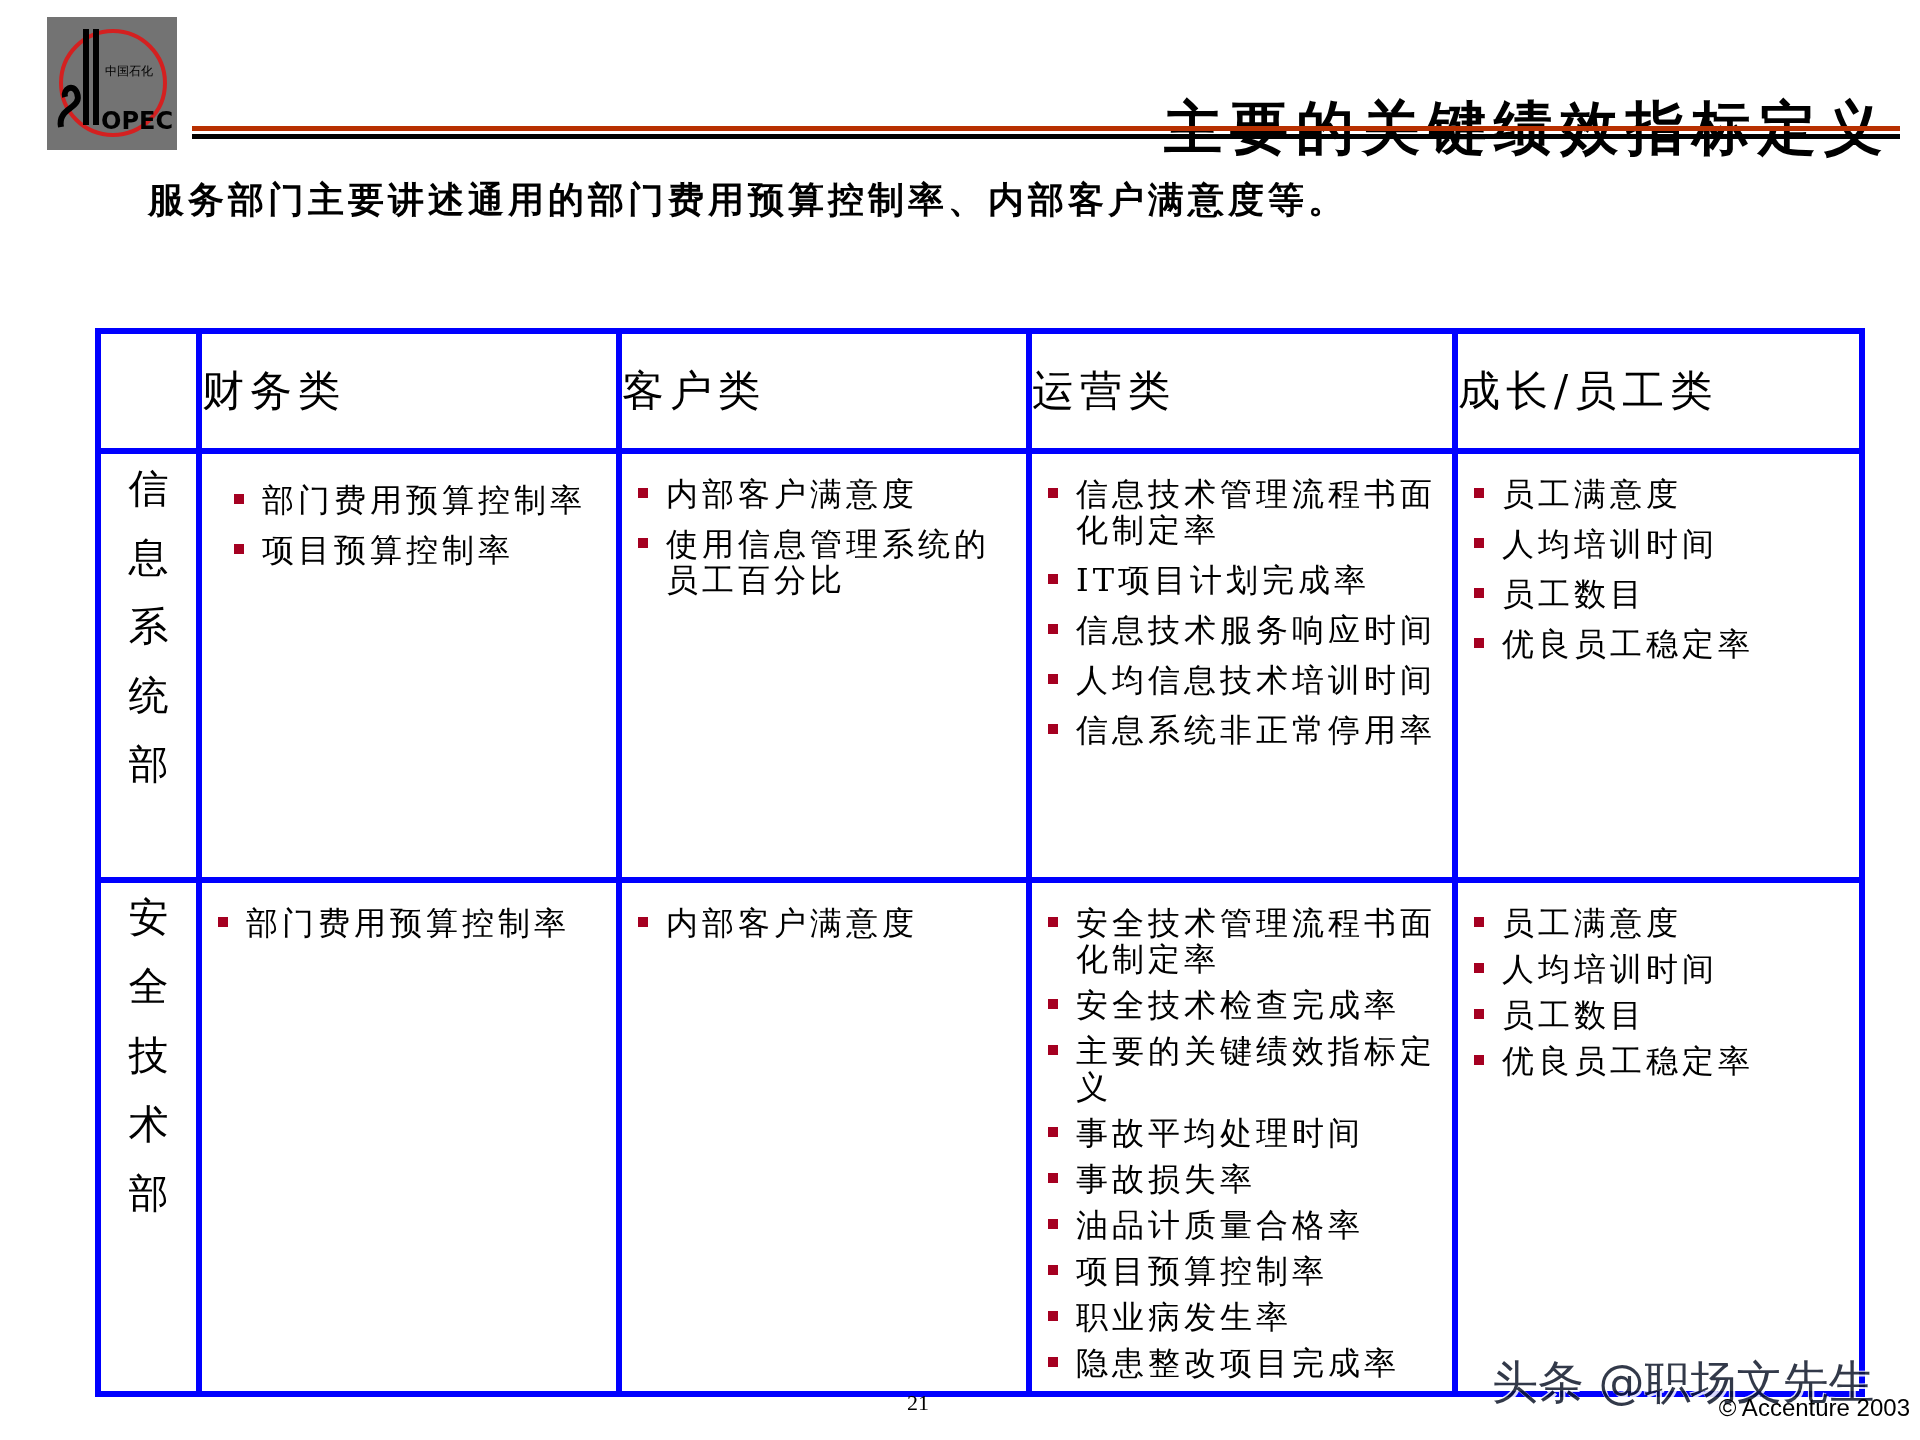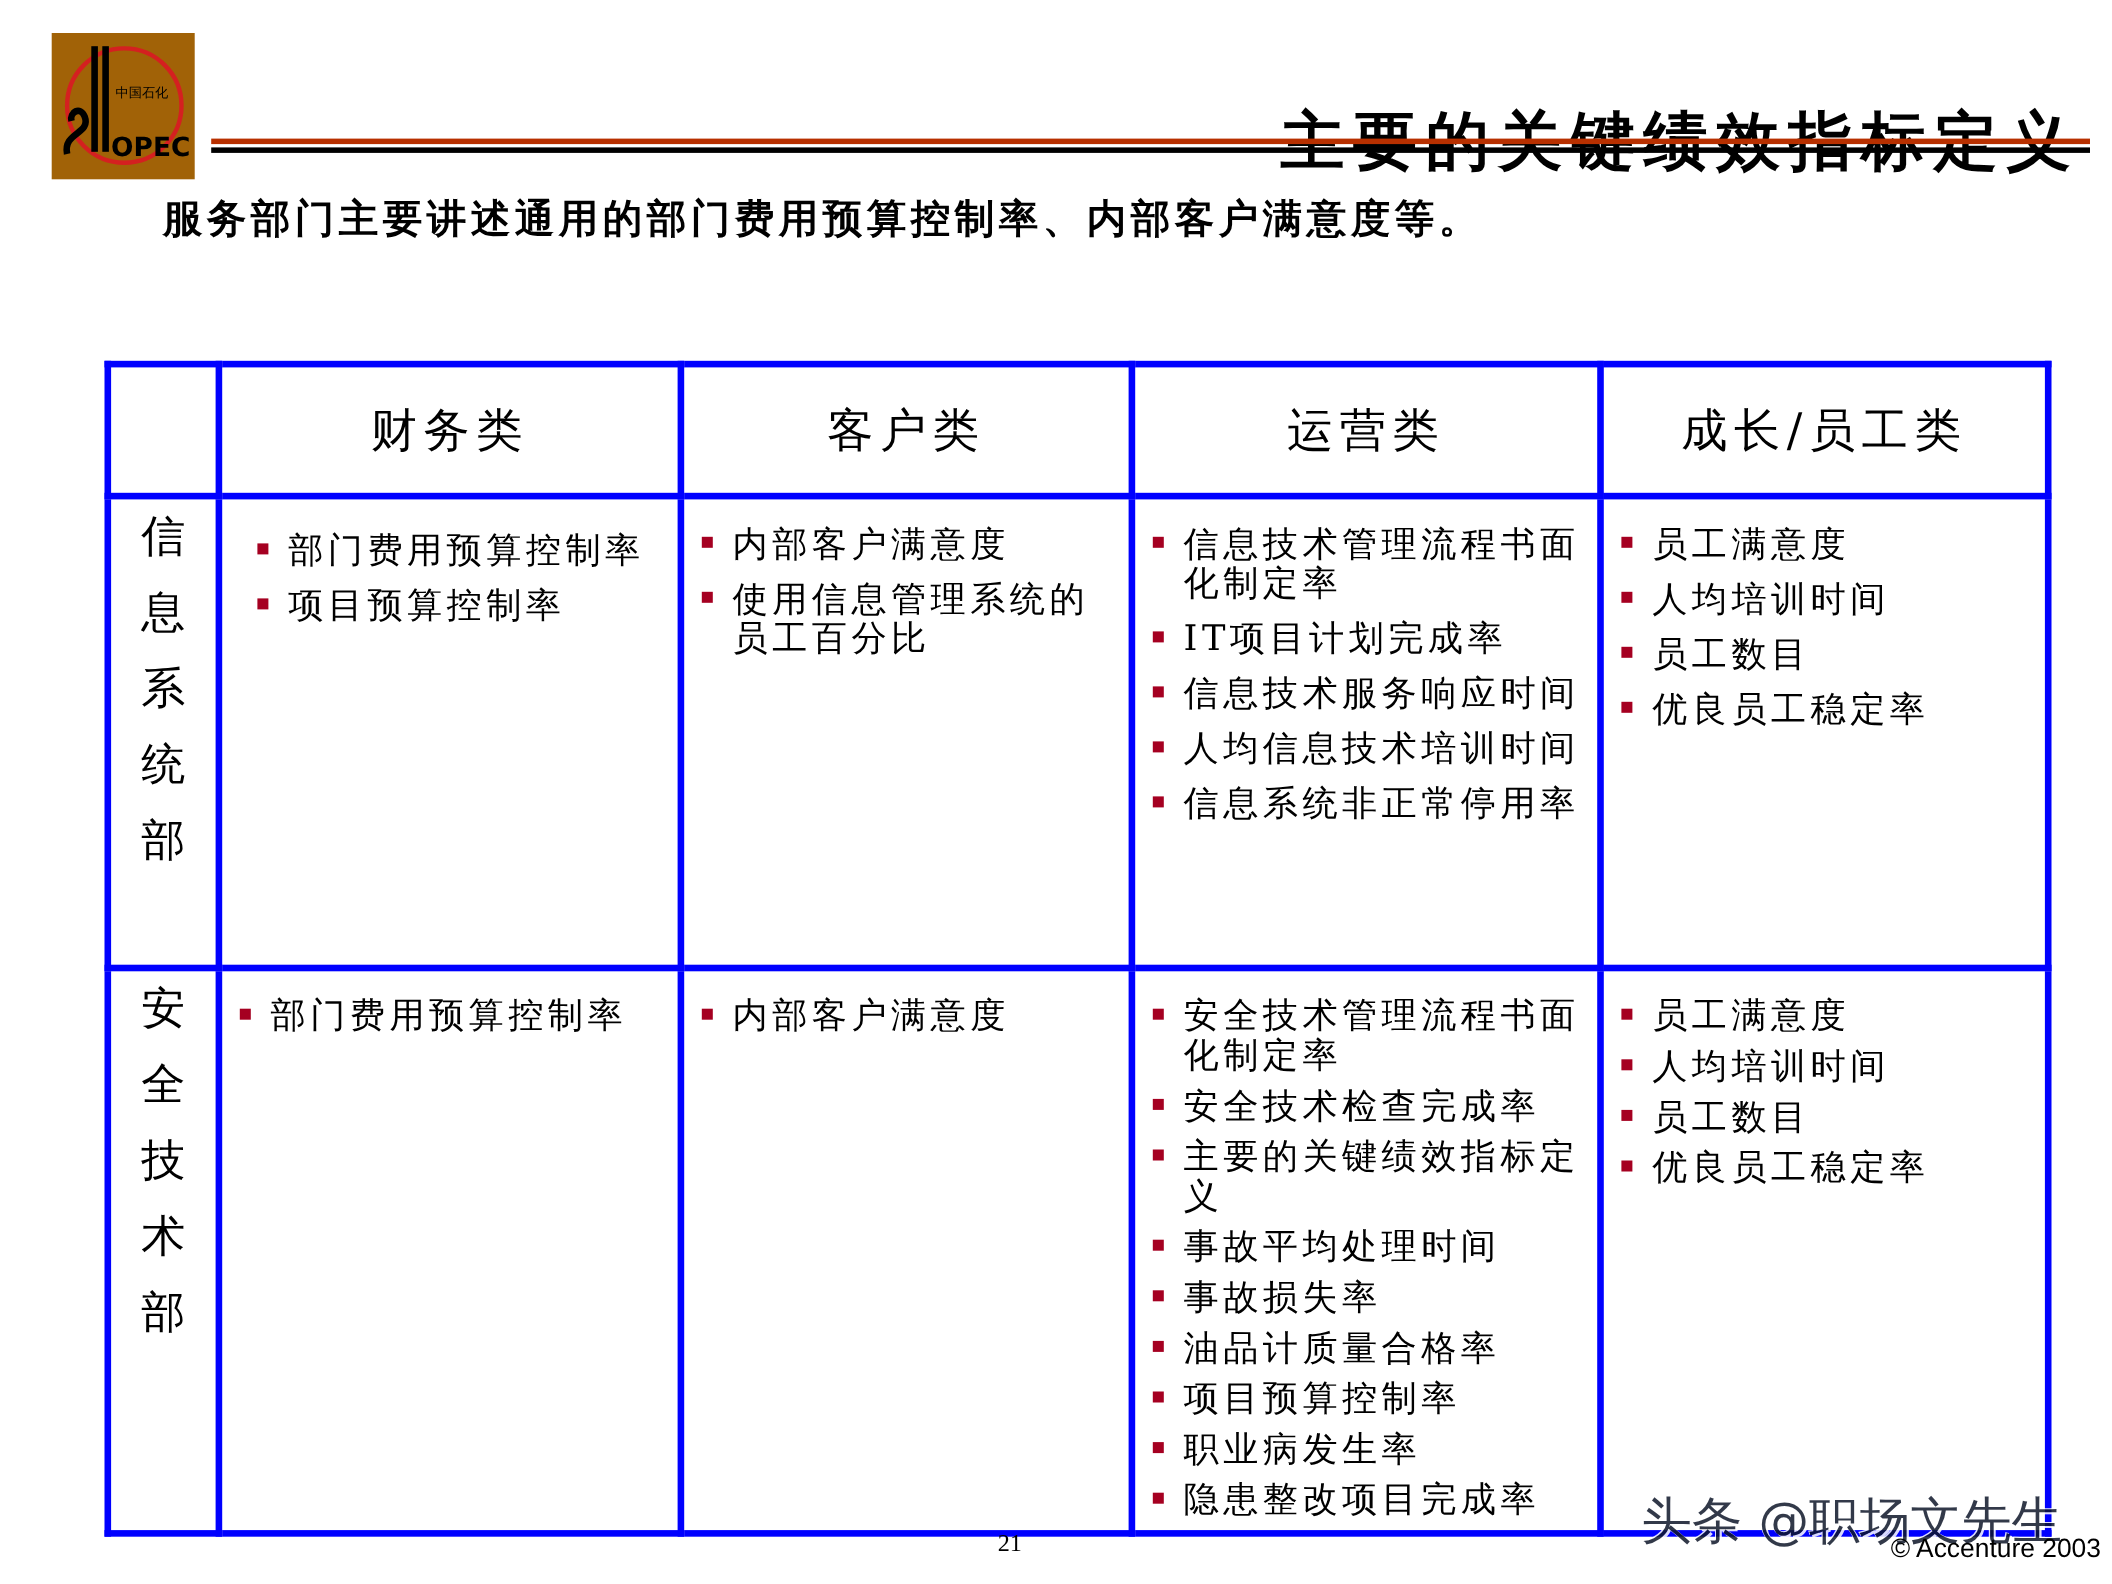--- a/index.html
+++ b/index.html
@@ -1,22 +1,22 @@
 <!DOCTYPE html>
 <html><head>
 <meta charset="utf-8">
 <style>
   html, body { margin: 0; padding: 0; background: #ffffff; }
   body {
     width: 1920px; height: 1440px; position: relative; overflow: hidden;
     font-family: "DejaVu Serif", "Liberation Serif", serif; color: #000;
   }
   .logo {
-    position: absolute; left: 47px; top: 30px; width: 130px; height: 133px;
-    background: #a16207;
+    position: absolute; left: 47px; top: 17px; width: 130px; height: 133px;
+    background: #737373;
   }
   .logo svg { width: 100%; height: 100%; display: block; }
   .title {
     position: absolute; right: 30px; top: 48px;
     font-family: "DejaVu Sans", sans-serif; font-weight: bold;
     font-size: 58px; letter-spacing: 8px; line-height: 72px; margin-top: 44px;
   }
   .rule-red {
     position: absolute; left: 192px; right: 20px; top: 126px; height: 5px; background: #b83000;
   }
@@ -36,21 +36,21 @@
   table.kpi td, table.kpi th {
     border: 6px solid #0000ff; padding: 0; vertical-align: top;
   }
   table.kpi col.c0 { width: 101px; }
   table.kpi col.c1 { width: 420px; }
   table.kpi col.c2 { width: 410px; }
   table.kpi col.c3 { width: 426px; }
   table.kpi col.c4 { width: 407px; }
   tr.head { height: 120px; }
   tr.head th {
-    vertical-align: middle; text-align: center; font-weight: normal;
+    vertical-align: middle; text-align: left; font-weight: normal;
     font-size: 42px; letter-spacing: 6px;
   }
   tr.row1 { height: 429px; }
   tr.row2 { height: 499px; }
   td.dept {
     vertical-align: middle; text-align: center;
     font-size: 40px; line-height: 69px;
   }
   td.dept span { display: block; }
   ul.items { list-style: none; margin: 0; padding: 28px 14px 0 30px; }

